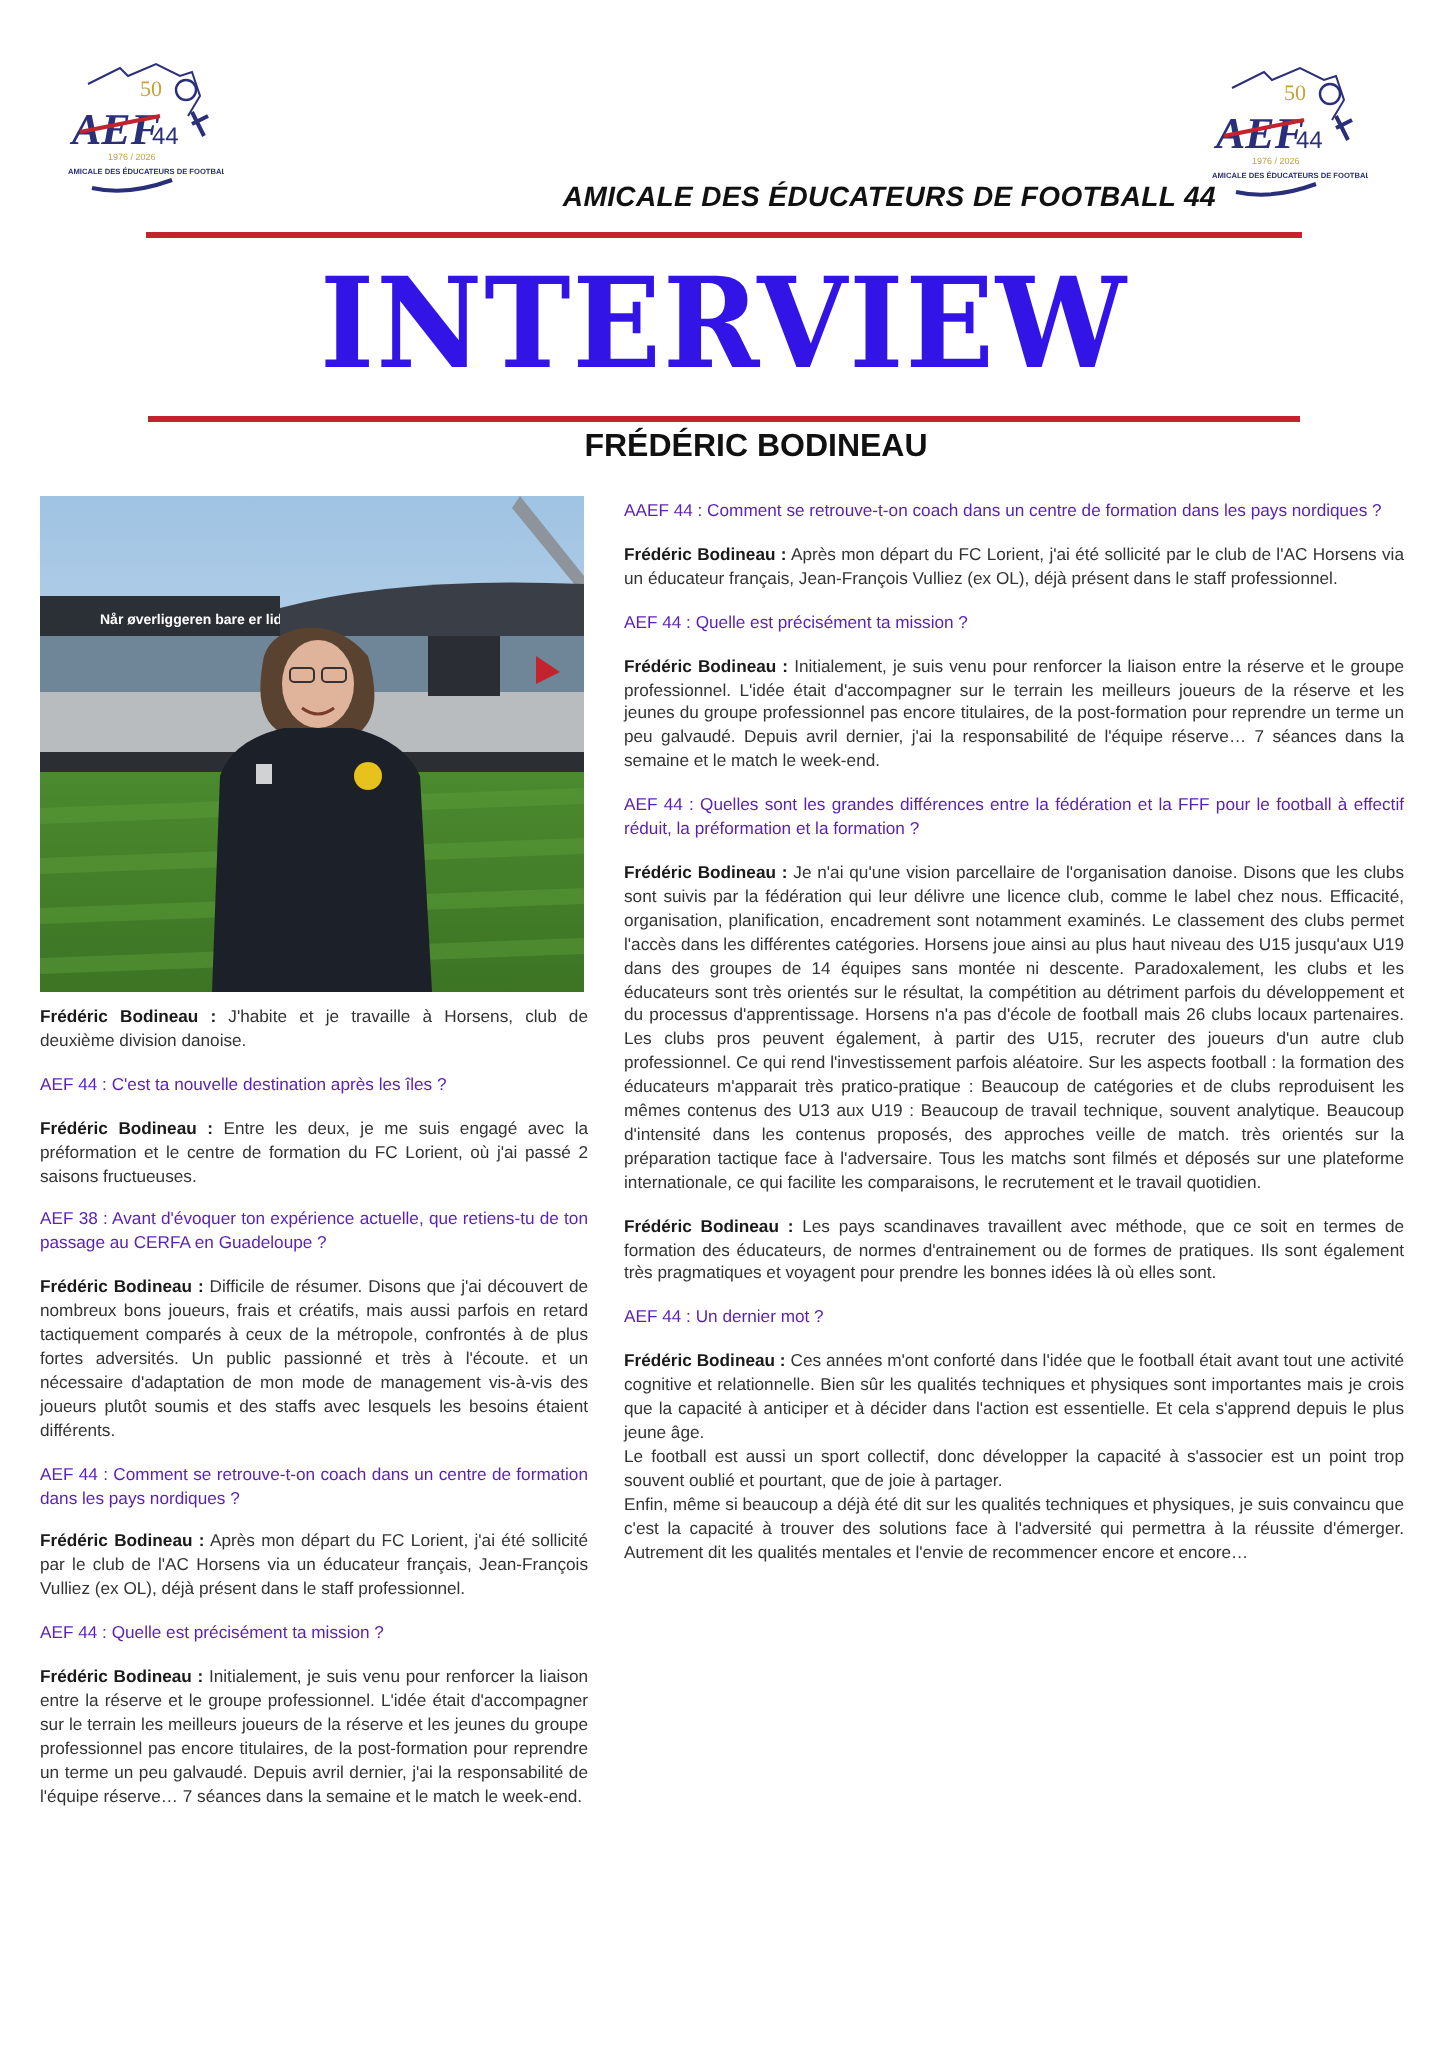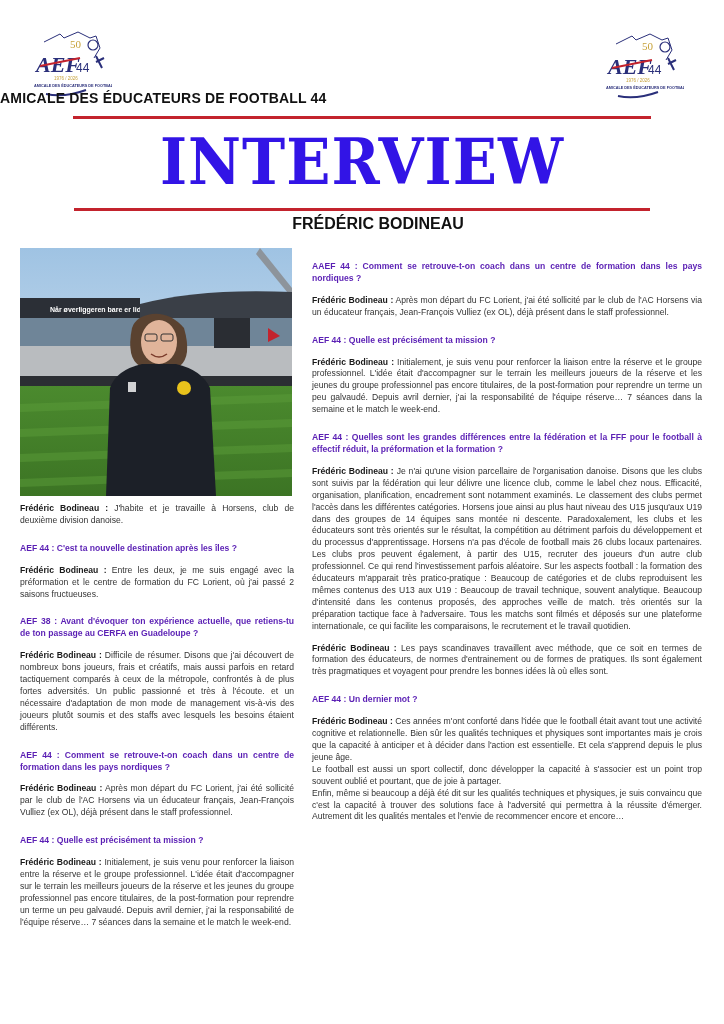--- a/index.html
+++ b/index.html
@@ -1,32 +1,32 @@
 <!DOCTYPE html>
 <html><head>
 <meta charset="utf-8">
 <style>
   html, body { margin:0; padding:0; background:#ffffff; }
   body { width:724px; height:1024px; position:relative; overflow:hidden; font-family:"Liberation Sans", sans-serif; color:#2a2a2a; }
   .logo { position:absolute; width:82px; height:72px; }
   .logo svg { width:100%; height:100%; display:block; }
   #logo-left { left:30px; top:28px; }
   #logo-right { left:602px; top:30px; }
-  .org-title { position:absolute; left:0; width:608px; top:90px; text-align:left; font-weight:bold; font-size:14px; letter-spacing:0.2px; color:#111; }
+  .org-title { position:absolute; left:0; width:608px; top:90px; text-align:right; font-weight:bold; font-size:14px; letter-spacing:0.2px; color:#111;font-style:italic; }
   .rule { position:absolute; left:73px; width:578px; height:3px; background:#c3232d; }
   #rule-top { top:116px; }
   #rule-bottom { top:208px; left:74px; width:576px; }
   .main-title { position:absolute; left:0; width:724px; top:128px; text-align:center; font-family:"DejaVu Serif", serif; font-weight:bold; font-size:58px; color:#3214e6; letter-spacing:1px; transform:scaleY(1.08); }
   .person-name { position:absolute; left:0; width:724px; top:215px; text-align:center; font-weight:bold; font-size:16px; color:#111;padding-left:16px; }
   .photo { position:absolute; left:20px; top:248px; width:272px; height:248px; overflow:hidden; }
   .photo svg { width:100%; height:100%; display:block; }
   .col { position:absolute; font-size:8.6px; line-height:11.9px; text-align:justify; }
   #col-left { left:20px; top:503px; width:274px; }
   #col-right { left:312px; top:245px; width:390px; }
-  .q { color:#5a1fb4; font-weight:bold; margin:16px 0 10px 0; }
+  .q { color:#5a1fb4; font-weight:normal; margin:5px 0 10px 0; }
   .a { color:#333; margin:0 0 10px 0; }
   .a b { color:#1a1a1a;margin-top:12px; }
 </style>
 </head>
 <body>
 
 <div class="logo" id="logo-left">
   <svg viewBox="0 0 82 72">
     <path d="M14 14 L30 6 L34 10 L48 4 L60 10 L66 8 L70 20 L64 30" fill="none" stroke="#2a2f7a" stroke-width="1"></path>
     <text x="40" y="20" font-family="Liberation Serif, serif" font-size="11" fill="#c7a23a">50</text>

